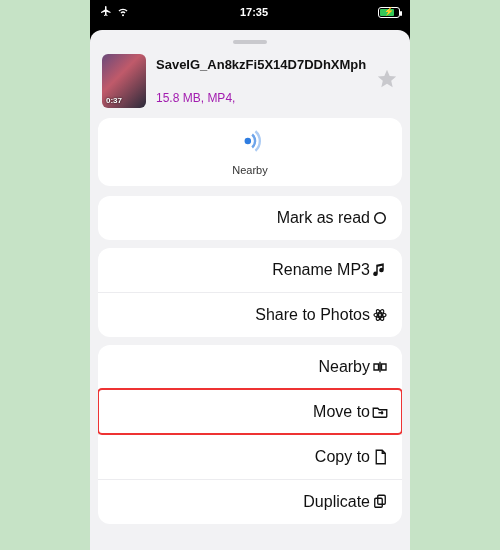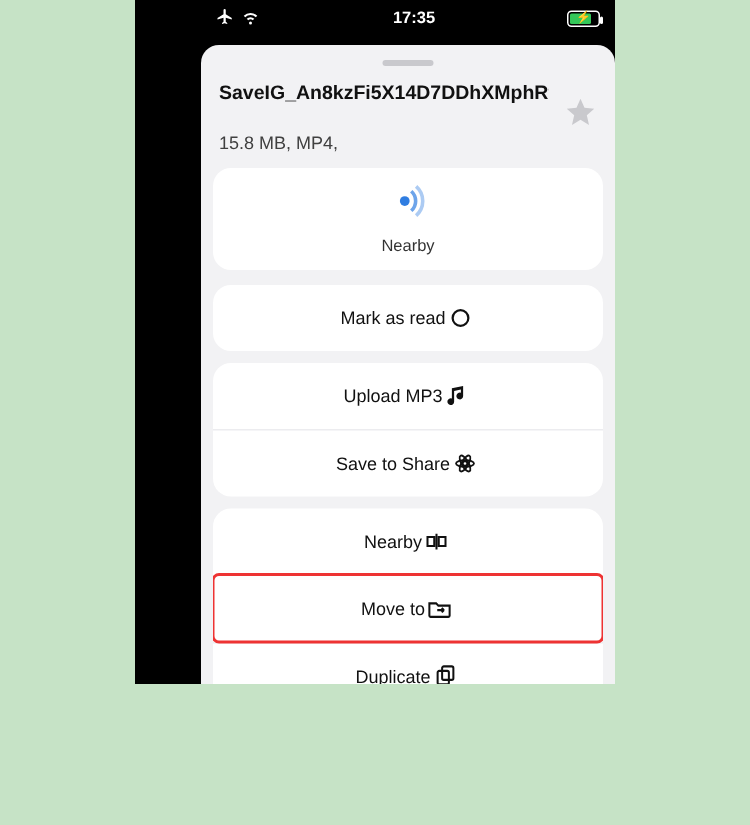--- a/index.html
+++ b/index.html
@@ -1,19 +1,19 @@
 <!DOCTYPE html>
 <html><head>
 <meta charset="utf-8">
 <style>
   * { box-sizing: border-box; margin: 0; padding: 0; font-family: -apple-system, "Helvetica Neue", Arial, sans-serif; }
   body { background: #c6e3c6; width: 500px; height: 550px; overflow: hidden; }
   .phone {
-    position: absolute; left: 90px; top: 0; width: 320px; height: 456px;
-    background: #000; border-radius: 0 0 0 0; overflow: hidden; padding-left: 44px;
+    position: absolute; left: 90px; top: 0; width: 320px; height: 550px;
+    background: #000; border-radius: 0 0 0 0; overflow: hidden;
   }
   .statusbar {
     height: 24px; display: flex; align-items: center; justify-content: space-between;
     padding: 0 10px; color: #fff; font-size: 11px; font-weight: 600;
   }
   .statusbar .left, .statusbar .right { display: flex; align-items: center; gap: 4px; }
   .sheet {
     background: #f2f2f4; border-radius: 12px 12px 0 0; margin-top: 6px;
     height: calc(100% - 30px); padding: 8px 8px 0 8px; overflow: hidden;
   }
@@ -22,34 +22,34 @@
   .thumb {
     width: 44px; height: 54px; border-radius: 6px; background: linear-gradient(135deg,#6a4a7a,#c05a6a 40%,#2a2a3a);
     position: relative; flex: 0 0 auto;
   }
   .thumb .dur {
     position: absolute; left: 4px; bottom: 3px; color: #fff; font-size: 8px; font-weight: 600;
     text-shadow: 0 0 2px #000;
   }
   .meta { flex: 1; min-width: 0; }
   .fname { font-size: 13px; font-weight: 600; color: #111; line-height: 1.2; max-height: 2.4em; overflow: hidden; }
-  .sub { font-size: 12px; color: #404040; margin-top: 18px; }
+  .sub { font-size: 12px; color: #a21caf; margin-top: 18px; }
   .star { width: 22px; flex:0 0 auto; color:#c9c9cd; }
   .tiles { display: flex; gap: 8px; padding: 0 0 10px 0; }
   .tile {
     flex: 1; background: #fff; border-radius: 12px; height: 68px;
     display: flex; flex-direction: column; align-items: center; justify-content: center; gap: 6px;
   }
   .tile svg { width: 26px; height: 26px; }
   .tile-label { font-size: 11px; color: #333; }
   .list { display: flex; flex-direction: column; gap: 8px; }
   .group { background: #fff; border-radius: 12px; overflow: hidden; }
   .row {
-    display: flex; align-items: center; justify-content: center;
-    padding: 12px 12px; font-size: 12px; color: #111;
+    display: flex; align-items: center; justify-content: flex-end;
+    padding: 12px 12px; font-size: 16px; color: #111;
   }
   .row + .row { border-top: 1px solid #ececef; }
   .row .ic { width: 20px; height: 20px; color: #111; display:flex; align-items:center; justify-content:center;}
   .row.hl { outline: 2px solid #e33; outline-offset: -1px; border-radius: 4px; }
   .battery {
     width: 22px; height: 11px; border: 1px solid #fff; border-radius: 3px; position: relative;
     display:inline-flex; align-items:center; justify-content:center;
   }
   .battery::after { content:""; position:absolute; right:-3px; top:3px; width:2px; height:5px; background:#fff; border-radius:1px;}
   .battery .fill { position:absolute; left:1px; top:1px; bottom:1px; width: 70%; background:#34c759; border-radius:1px;}
@@ -78,20 +78,23 @@
         <span class="fill"></span>
           <span class="bolt">⚡</span>
       </span>
     </div>
   </div>
 
   <div class="sheet">
     <div class="grabber"></div>
 
     <div class="header">
+      <div class="thumb">
+        <span class="dur">0:37</span>
+      </div>
       <div class="meta">
         <div class="fname">SaveIG_An8kzFi5X14D7DDhXMphRfwQ_DteM6vkazfkRqZ…</div>
         <div class="sub">
           <span>15.8 MB</span>, <span>MP4</span>,
         </div>
       </div>
       <div class="star">
         <svg viewBox="0 0 24 24" width="22" height="22">
             <path fill="#c9c9cd" d="m12 17.3-6.2 3.7 1.6-7L2 9.2l7.1-.6L12 2l2.9 6.6 7.1.6-5.4 4.8 1.6 7z"></path>
           </svg>
@@ -120,29 +123,29 @@
           <span class="ic">
             <svg viewBox="0 0 24 24" width="18" height="18">
                 <circle cx="12" cy="12" r="7" fill="none" stroke="#111" stroke-width="2"></circle>
               </svg>
           </span>
         </div>
       </div>
 
       <div class="group">
         <div class="row">
-          <span>Upload MP3</span>
+          <span>Rename MP3</span>
           <span class="ic">
             <svg viewBox="0 0 24 24" width="18" height="18">
                 <path fill="#111" d="M9 17a3 3 0 1 1-2-2.83V5l10-2v9a3 3 0 1 1-2-2.83V6.2L9 7.6z"></path>
               </svg>
           </span>
         </div>
         <div class="row">
-          <span>Save to Share</span>
+          <span>Share to Photos</span>
           <span class="ic">
             <svg viewBox="0 0 24 24" width="18" height="18">
                 <g fill="none" stroke="#111" stroke-width="1.6">
                   <circle cx="12" cy="12" r="2"></circle>
                   <ellipse cx="12" cy="12" rx="8" ry="3"></ellipse>
                   <ellipse cx="12" cy="12" rx="8" ry="3" transform="rotate(60 12 12)"></ellipse>
                   <ellipse cx="12" cy="12" rx="8" ry="3" transform="rotate(120 12 12)"></ellipse>
                 </g>
               </svg>
           </span>
@@ -161,20 +164,28 @@
         <div class="row hl">
           <span>Move to</span>
           <span class="ic">
             <svg viewBox="0 0 24 24" width="18" height="18">
                 <path fill="none" stroke="#111" stroke-width="1.8" d="M3 7h6l2 2h10v9a1 1 0 0 1-1 1H4a1 1 0 0 1-1-1z"></path>
                 <path fill="none" stroke="#111" stroke-width="1.8" d="M10 13h6m0 0-2-2m2 2-2 2"></path>
               </svg>
           </span>
         </div>
         <div class="row">
+          <span>Copy to</span>
+          <span class="ic">
+            <svg viewBox="0 0 24 24" width="18" height="18">
+                <path fill="none" stroke="#111" stroke-width="1.8" d="M7 3h8l4 4v14H7zM15 3v4h4"></path>
+              </svg>
+          </span>
+        </div>
+        <div class="row">
           <span>Duplicate</span>
           <span class="ic">
             <svg viewBox="0 0 24 24" width="18" height="18">
                 <rect x="5" y="7" width="10" height="12" rx="1.5" fill="none" stroke="#111" stroke-width="1.8"></rect>
                 <rect x="9" y="3" width="10" height="12" rx="1.5" fill="none" stroke="#111" stroke-width="1.8"></rect>
               </svg>
           </span>
         </div>
       </div>
     </div>

